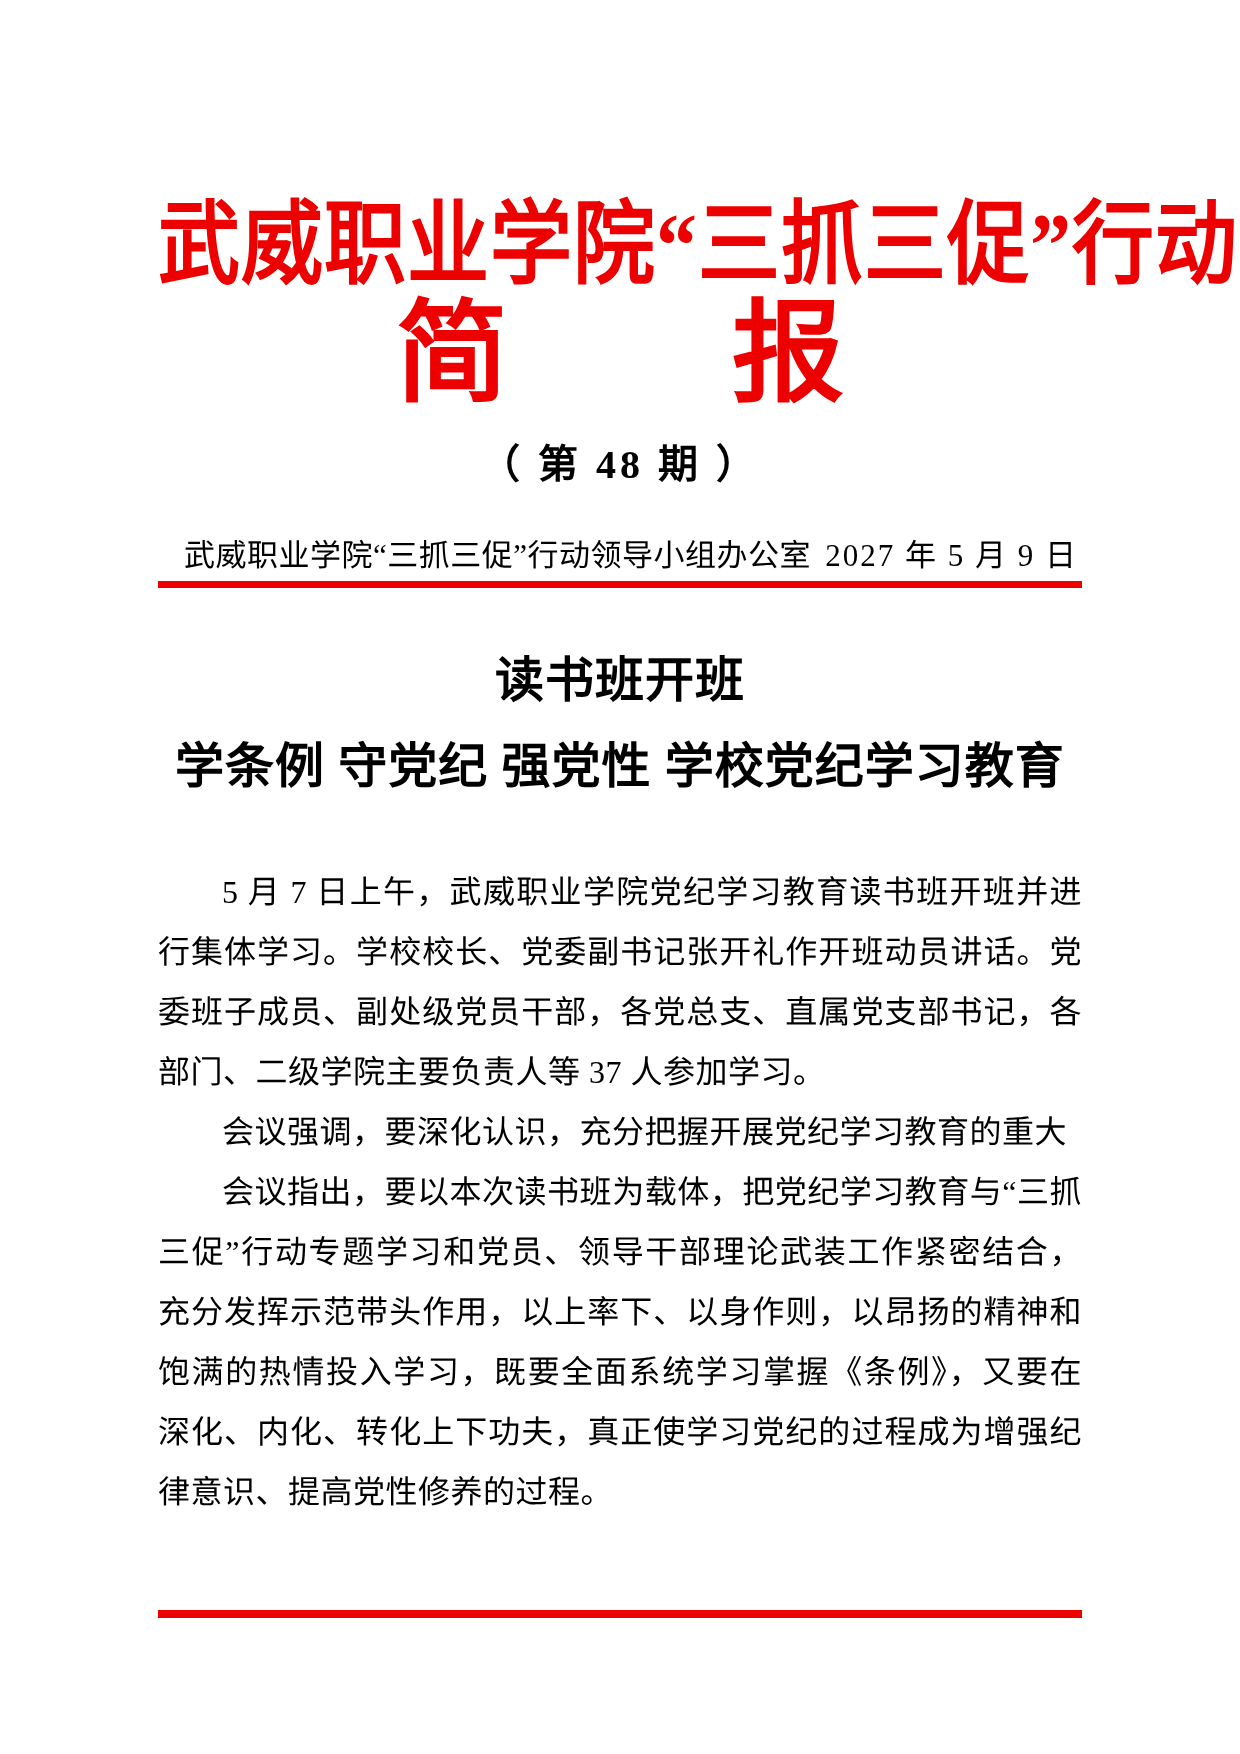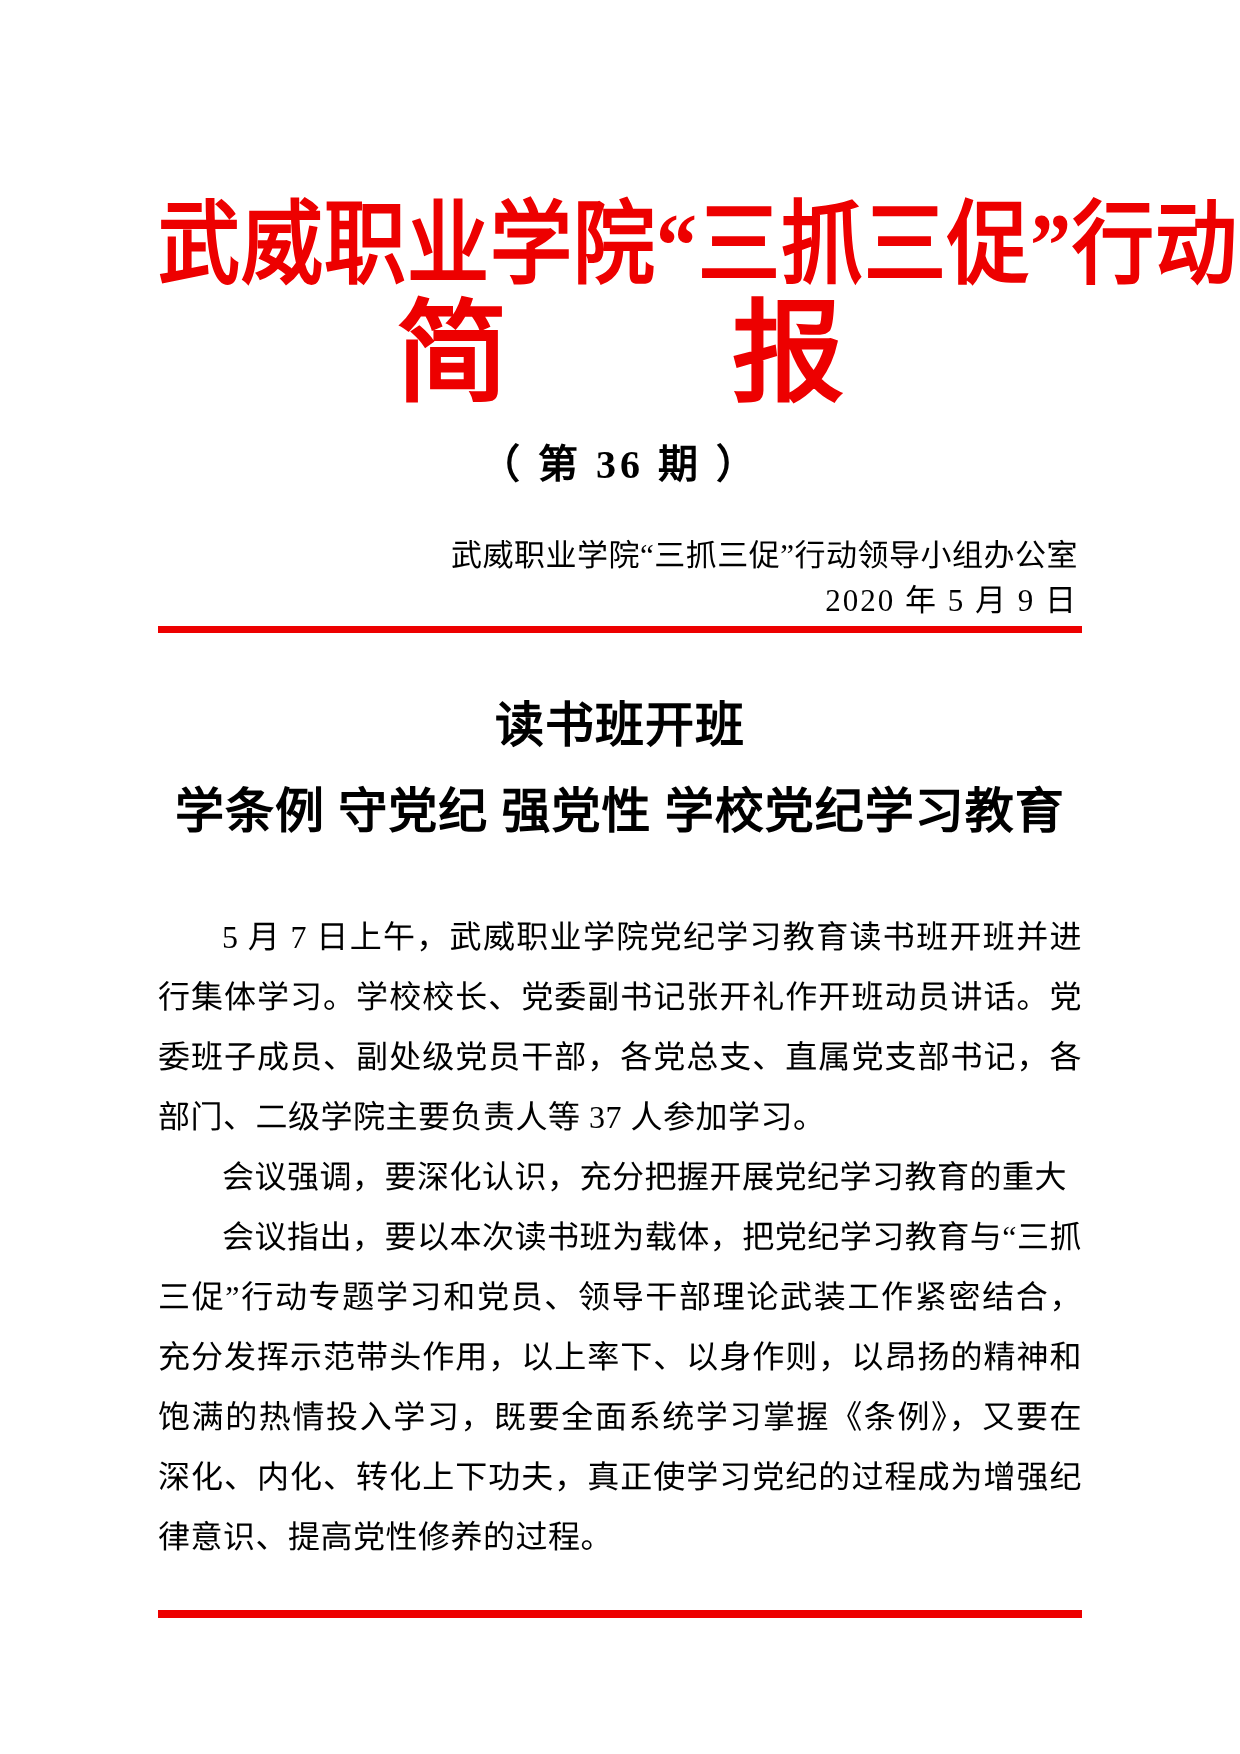--- a/index.html
+++ b/index.html
@@ -49,21 +49,20 @@
   
   .meta-row {
     display: flex;
     justify-content: space-between;
     align-items: flex-end;
     margin-top: 40px;
     padding: 0 4px 6px 26px;
     border-bottom: 7px solid #ed0000;
     font-size: 31px;
     color: #000;
-    flex-direction: column;
   }
   .meta-office { letter-spacing: 0.5px; }
   .meta-date { letter-spacing: 2px; }
   
   .headline {
     margin-top: 50px;
     text-align: center;
     font-weight: bold;
     color: #000;
     font-size: 49px;
@@ -96,25 +95,25 @@
 </head>
 <body>
 
 <div class="page">
   <div class="content">
 
     <div class="masthead-title">武威职业学院“三抓三促”行动</div>
 
     <div class="masthead-title2">简　　报</div>
 
-    <div class="issue-line">（ 第 36 期 ）</div>
+    <div class="issue-line">（ 第 48 期 ）</div>
 
     <div class="meta-row">
       <span class="meta-office">武威职业学院“三抓三促”行动领导小组办公室</span>
-      <span class="meta-date">2020 年 5 月 9 日</span>
+      <span class="meta-date">2027 年 5 月 9 日</span>
     </div>
 
     <div class="headline">
       <div>读书班开班</div>
       <div>学条例 守党纪 强党性 学校党纪学习教育</div>
     </div>
 
     <div class="body-text">
       <p>5 月 7 日上午，武威职业学院党纪学习教育读书班开班并进行集体学习。学校校长、党委副书记张开礼作开班动员讲话。党委班子成员、副处级党员干部，各党总支、直属党支部书记，各部门、二级学院主要负责人等 37 人参加学习。</p>
       <p>会议强调，要深化认识，充分把握开展党纪学习教育的重大</p>

